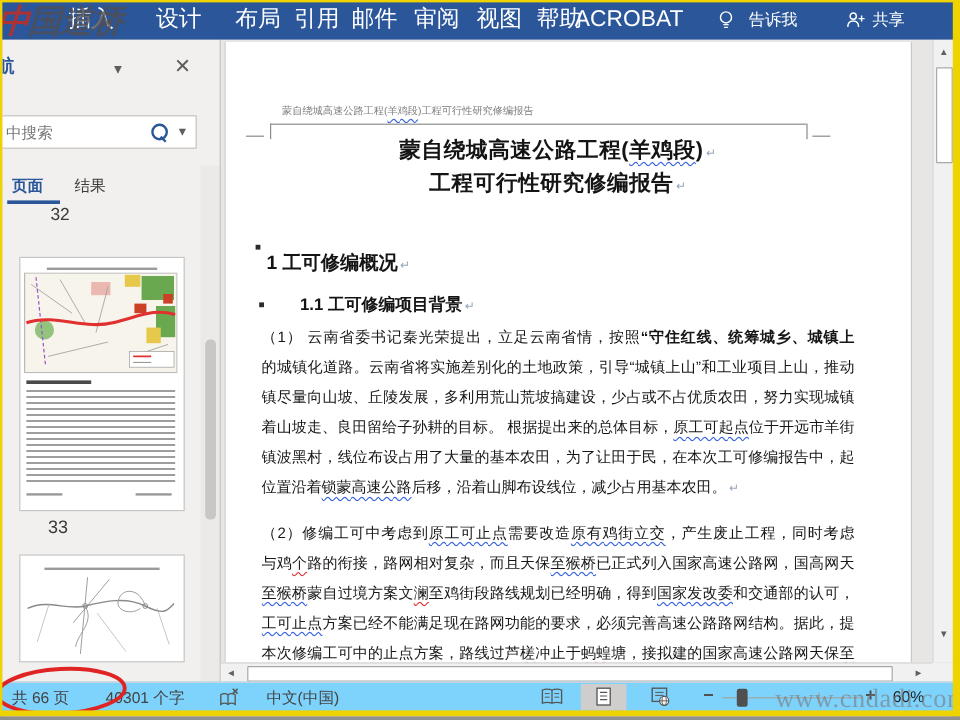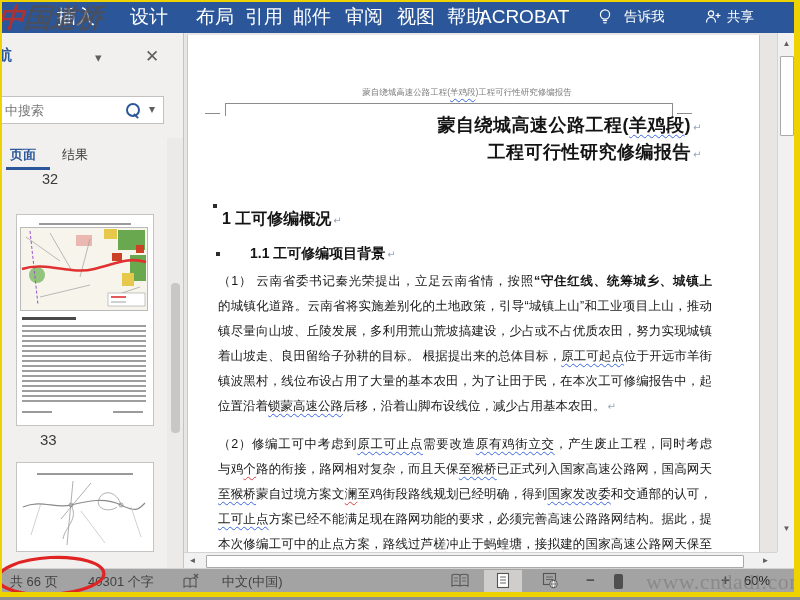--- a/index.html
+++ b/index.html
@@ -32,39 +32,39 @@
   .pane-scroll-thumb{left:169px;top:250px;width:9px;height:150px;background:#c9c7c5;border-radius:4px;}
   .pnum{font-size:14.5px;color:#3b3a39;}
   .thumb{background:#fff;border:1px solid #c6c4c2;overflow:hidden;}
   .tline-hdr{position:absolute;background:#9a9a9a;}
   .ttext{position:absolute;background:repeating-linear-gradient(to bottom,#9e9e9e 0 2px,transparent 2px 5px);}
   
   #docarea{left:184px;top:33px;width:593px;height:519px;background:#e7e6e5;z-index:1;}
   #page{left:187px;top:35px;width:571px;height:517px;background:#fff;border-left:1px solid #c9c9c9;border-right:1px solid #c9c9c9;z-index:2;}
   .doc-hline{background:#8c8c8c;height:1px;}
   .doc-vline{background:#8c8c8c;width:1px;}
-  #doc-header{left:220px;top:87px;width:494px;text-align:center;font-size:8.5px;color:#7d7d7d;z-index:3;letter-spacing:0;}
-  .tline{left:208px;width:494px;text-align:right;font-weight:bold;font-size:18px;color:#141414;z-index:3;letter-spacing:0.5px;}
+  #doc-header{left:235px;top:87px;width:494px;font-size:8.5px;color:#7d7d7d;z-index:3;letter-spacing:0;}
+  .tline{left:218px;width:494px;text-align:center;font-weight:bold;font-size:18px;color:#141414;z-index:3;letter-spacing:0.5px;}
   .hsq{width:4px;height:4px;background:#2b2b2b;z-index:3;}
   .dh1{left:222px;font-size:16px;font-weight:bold;color:#141414;z-index:3;}
   .dh2{left:250px;font-size:14px;font-weight:bold;color:#141414;z-index:3;}
   .para{left:218px;width:494px;z-index:3;}
   .dline{height:25px;line-height:25px;font-size:12.5px;color:#161616;text-align:justify;text-align-last:justify;overflow:hidden;}
   .dline.endline{text-align:left;text-align-last:left;}
   .b{font-weight:bold;}
   .sqb{text-decoration:underline wavy #3a66e0 1px;text-underline-offset:3px;}
   .sqr{text-decoration:underline wavy #e03b3b 1px;text-underline-offset:3px;}
   .pmark{color:#97a6ba;font-size:10px;font-weight:normal;margin-left:2px;}
   
   .sb-v{left:777px;top:33px;width:17px;height:519px;background:#f1f1f1;border-left:1px solid #d4d4d4;z-index:4;}
   .sb-h{left:184px;top:552px;width:610px;height:16px;background:#f1f1f1;border-top:1px solid #d4d4d4;z-index:4;}
   .sb-btn{position:absolute;width:17px;height:16px;color:#5f5f5f;font-size:8px;text-align:center;line-height:16px;}
   .sb-thumb{position:absolute;background:#fff;border:1px solid #a9a9a9;border-radius:1px;}
   
-  #statusbar{left:0;top:568px;width:800px;height:24px;background:#a3a3a3;border-top:1px solid #d6d4d2;z-index:5;}
+  #statusbar{left:0;top:568px;width:800px;height:24px;background:#7dd3fc;border-top:1px solid #d6d4d2;z-index:5;}
   .st{position:absolute;top:4px;font-size:13px;color:#424242;white-space:nowrap;}
   .viewbtn{position:absolute;top:1px;width:38px;height:22px;text-align:center;}
   .viewbtn.sel{background:#cfcecd;}
   .zoom-track{position:absolute;left:602px;top:12px;width:116px;height:1px;background:#a3a3a3;}
   .zoom-tick{position:absolute;left:682px;top:8px;width:1px;height:9px;background:#a3a3a3;}
   .zoom-thumb{position:absolute;left:614px;top:5px;width:9px;height:15px;background:#4f4f4f;border-radius:2px;}
   .zbtn{position:absolute;top:2px;font-size:15px;color:#4f4f4f;font-weight:bold;}
   
   #wm-top{left:-2px;top:0px;z-index:60;font-family:"Liberation Serif","DejaVu Serif",serif;font-style:italic;
           font-weight:bold;font-size:27px;letter-spacing:-1px;white-space:nowrap;transform:skewX(-4deg);}

